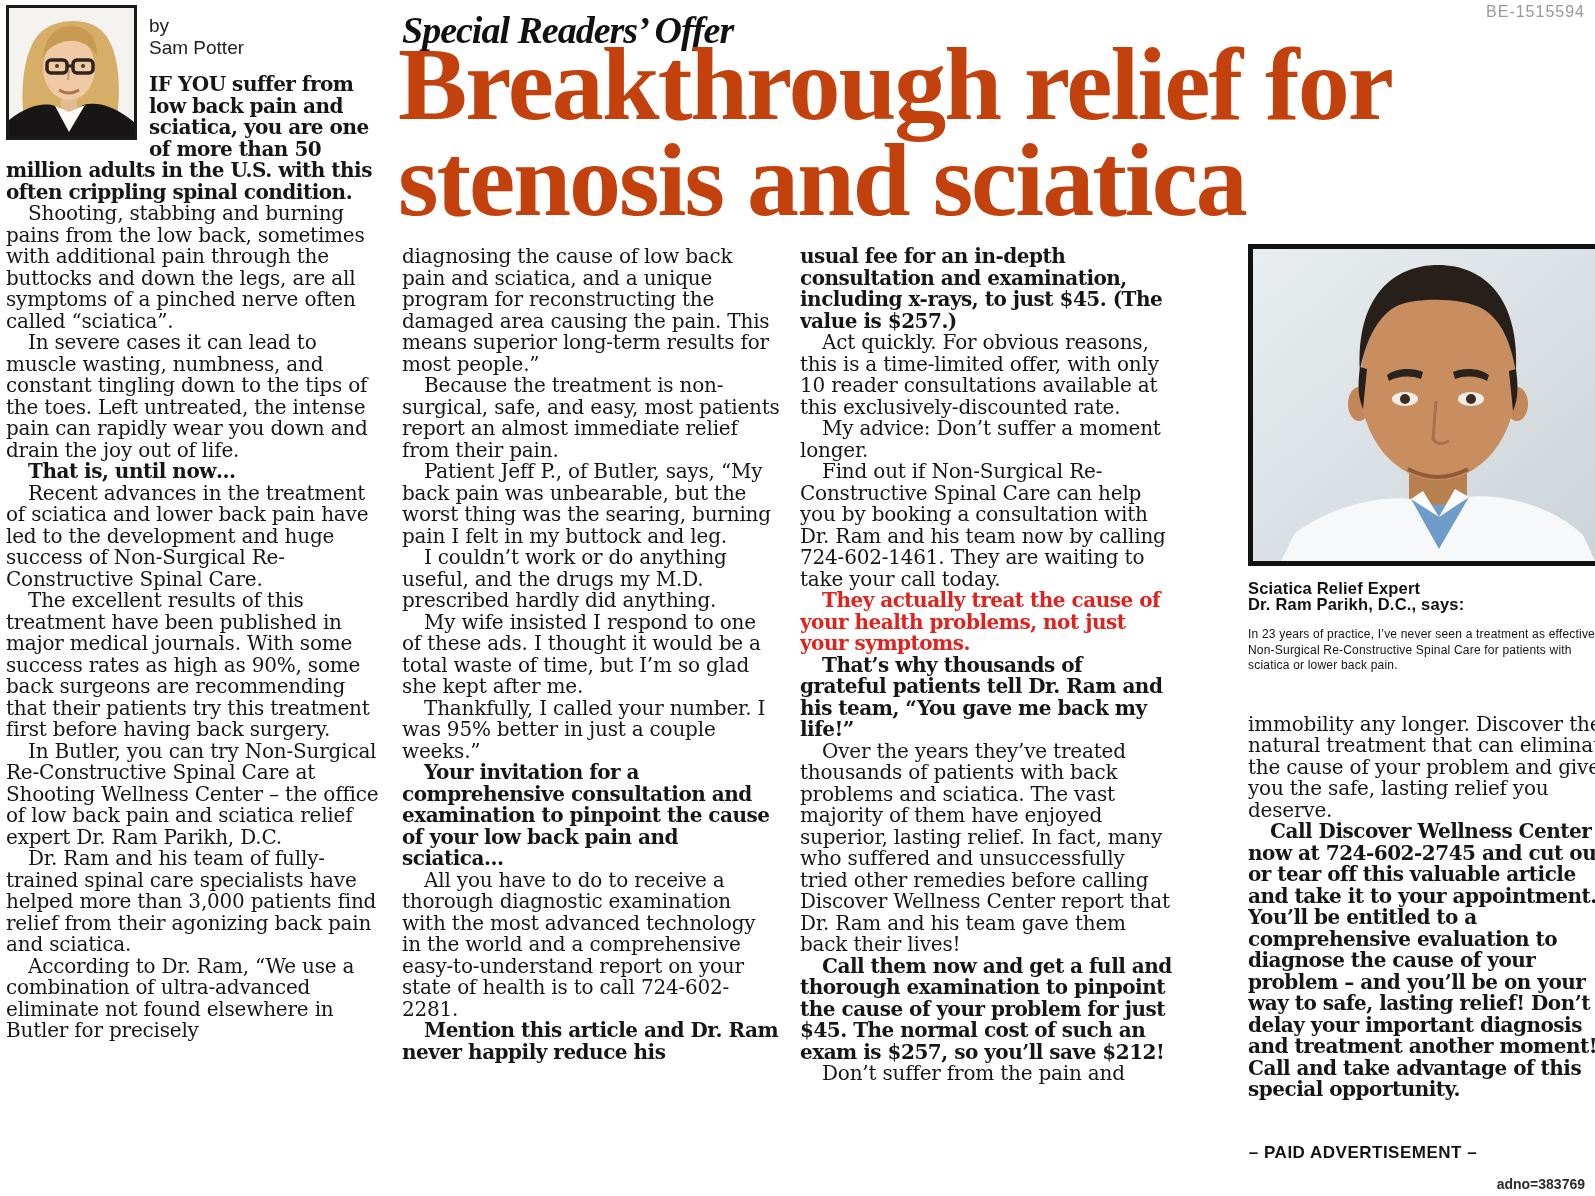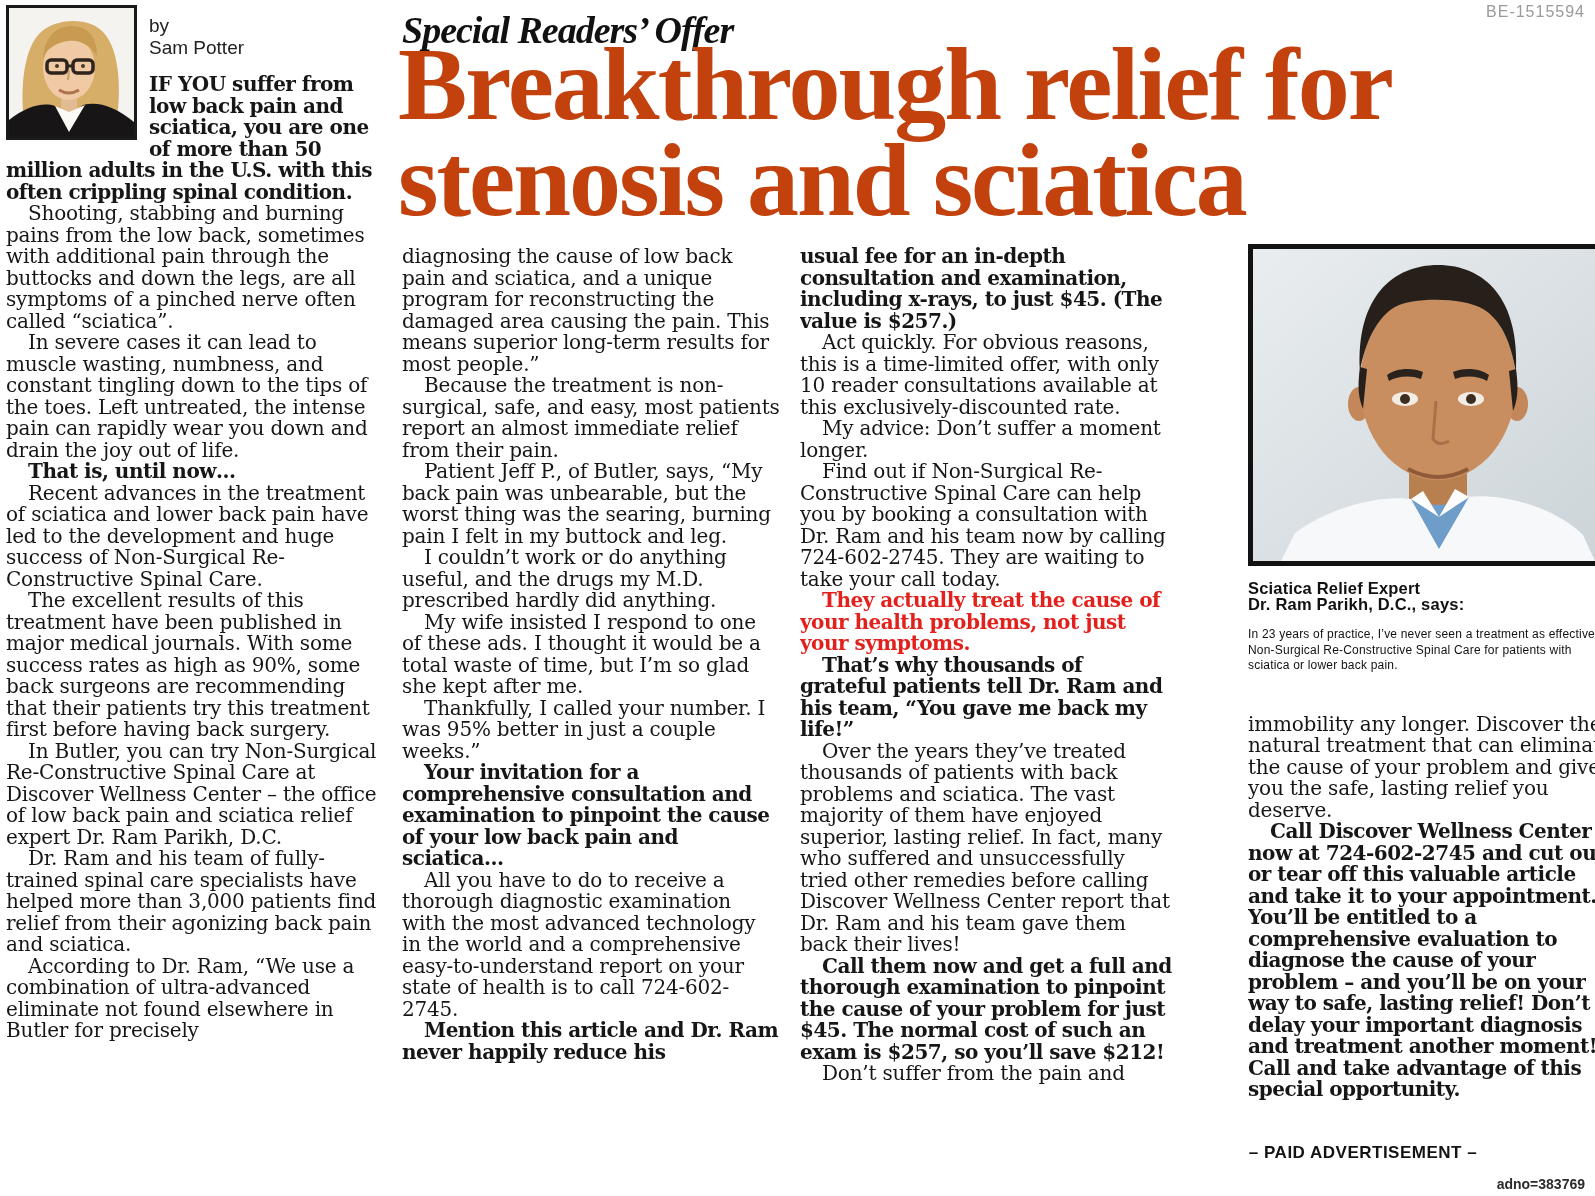--- a/index.html
+++ b/index.html
@@ -102,46 +102,46 @@
       <div>Sam Potter</div>
       <div class="rule rule-bottom"></div>
     </div>
     <div class="col-paragraphs">
         <p class="para lead">IF YOU suffer from low back pain and sciatica, you are one of more than 50 million adults in the U.S. with this often crippling spinal condition.</p>
         <p class="para ind">Shooting, stabbing and burning pains from the low back, sometimes with additional pain through the buttocks and down the legs, are all symptoms of a pinched nerve often called “sciatica”.</p>
         <p class="para ind">In severe cases it can lead to muscle wasting, numbness, and constant tingling down to the tips of the toes. Left untreated, the intense pain can rapidly wear you down and drain the joy out of life.</p>
         <p class="para b ind">That is, until now…</p>
         <p class="para ind">Recent advances in the treatment of sciatica and lower back pain have led to the development and huge success of Non-Surgical Re-Constructive Spinal Care.</p>
         <p class="para ind">The excellent results of this treatment have been published in major medical journals. With some success rates as high as 90%, some back surgeons are recommending that their patients try this treatment first before having back surgery.</p>
-        <p class="para ind">In Butler, you can try Non-Surgical Re-Constructive Spinal Care at Discover Wellness Center – the office of low back pain and sciatica relief expert Dr. Ram Parikh, D.C.</p>
+        <p class="para ind">In Butler, you can try Non-Surgical Re-Constructive Spinal Care at Shooting Wellness Center – the office of low back pain and sciatica relief expert Dr. Ram Parikh, D.C.</p>
         <p class="para ind">Dr. Ram and his team of fully-trained spinal care specialists have helped more than 3,000 patients find relief from their agonizing back pain and sciatica.</p>
         <p class="para ind">According to Dr. Ram, “We use a combination of ultra-advanced eliminate not found elsewhere in Butler for precisely</p>
       </div>
   </section>
 
   <section class="col col2">
     <div class="col-paragraphs">
         <p class="para">diagnosing the cause of low back pain and sciatica, and a unique program for reconstructing the damaged area causing the pain. This means superior long-term results for most people.”</p>
         <p class="para ind">Because the treatment is non-surgical, safe, and easy, most patients report an almost immediate relief from their pain.</p>
         <p class="para ind">Patient Jeff P., of Butler, says, “My back pain was unbearable, but the worst thing was the searing, burning pain I felt in my buttock and leg.</p>
         <p class="para ind">I couldn’t work or do anything useful, and the drugs my M.D. prescribed hardly did anything.</p>
         <p class="para ind">My wife insisted I respond to one of these ads. I thought it would be a total waste of time, but I’m so glad she kept after me.</p>
         <p class="para ind">Thankfully, I called your number. I was 95% better in just a couple weeks.”</p>
         <p class="para b ind">Your invitation for a comprehensive consultation and examination to pinpoint the cause of your low back pain and sciatica…</p>
-        <p class="para ind">All you have to do to receive a thorough diagnostic examination with the most advanced technology in the world and a comprehensive easy-to-understand report on your state of health is to call 724-602-2745.</p>
+        <p class="para ind">All you have to do to receive a thorough diagnostic examination with the most advanced technology in the world and a comprehensive easy-to-understand report on your state of health is to call 724-602-2281.</p>
         <p class="para b ind">Mention this article and Dr. Ram never happily reduce his</p>
       </div>
   </section>
 
   <section class="col col3">
     <div class="col-paragraphs">
         <p class="para b">usual fee for an in-depth consultation and examination, including x-rays, to just $45. (The value is $257.)</p>
         <p class="para ind">Act quickly. For obvious reasons, this is a time-limited offer, with only 10 reader consultations available at this exclusively-discounted rate.</p>
         <p class="para ind">My advice: Don’t suffer a moment longer.</p>
-        <p class="para ind">Find out if Non-Surgical Re-Constructive Spinal Care can help you by booking a consultation with Dr. Ram and his team now by calling 724-602-2745. They are waiting to take your call today.</p>
+        <p class="para ind">Find out if Non-Surgical Re-Constructive Spinal Care can help you by booking a consultation with Dr. Ram and his team now by calling 724-602-1461. They are waiting to take your call today.</p>
         <p class="para b red ind">They actually treat the cause of your health problems, not just your symptoms.</p>
         <p class="para b ind">That’s why thousands of grateful patients tell Dr. Ram and his team, “You gave me back my life!”</p>
         <p class="para ind">Over the years they’ve treated thousands of patients with back problems and sciatica. The vast majority of them have enjoyed superior, lasting relief. In fact, many who suffered and unsuccessfully tried other remedies before calling Discover Wellness Center report that Dr. Ram and his team gave them back their lives!</p>
         <p class="para b ind">Call them now and get a full and thorough examination to pinpoint the cause of your problem for just $45. The normal cost of such an exam is $257, so you’ll save $212!</p>
         <p class="para ind">Don’t suffer from the pain and</p>
       </div>
   </section>
 
   <section class="col col4">
     <div class="photo-frame">

